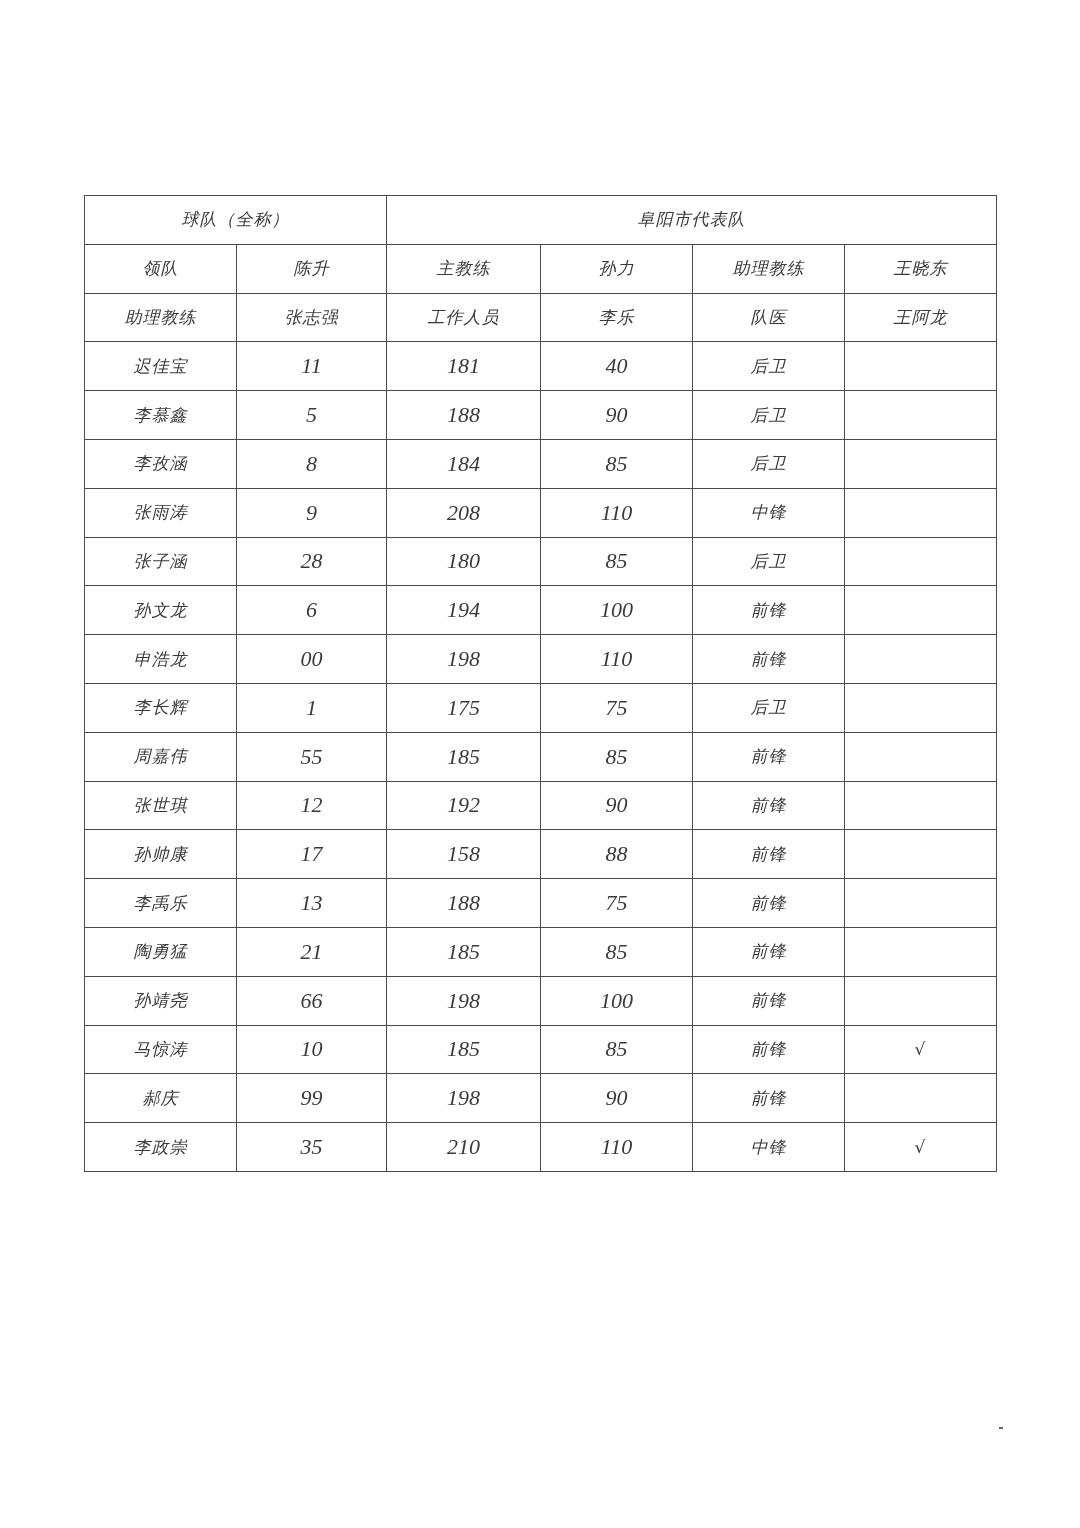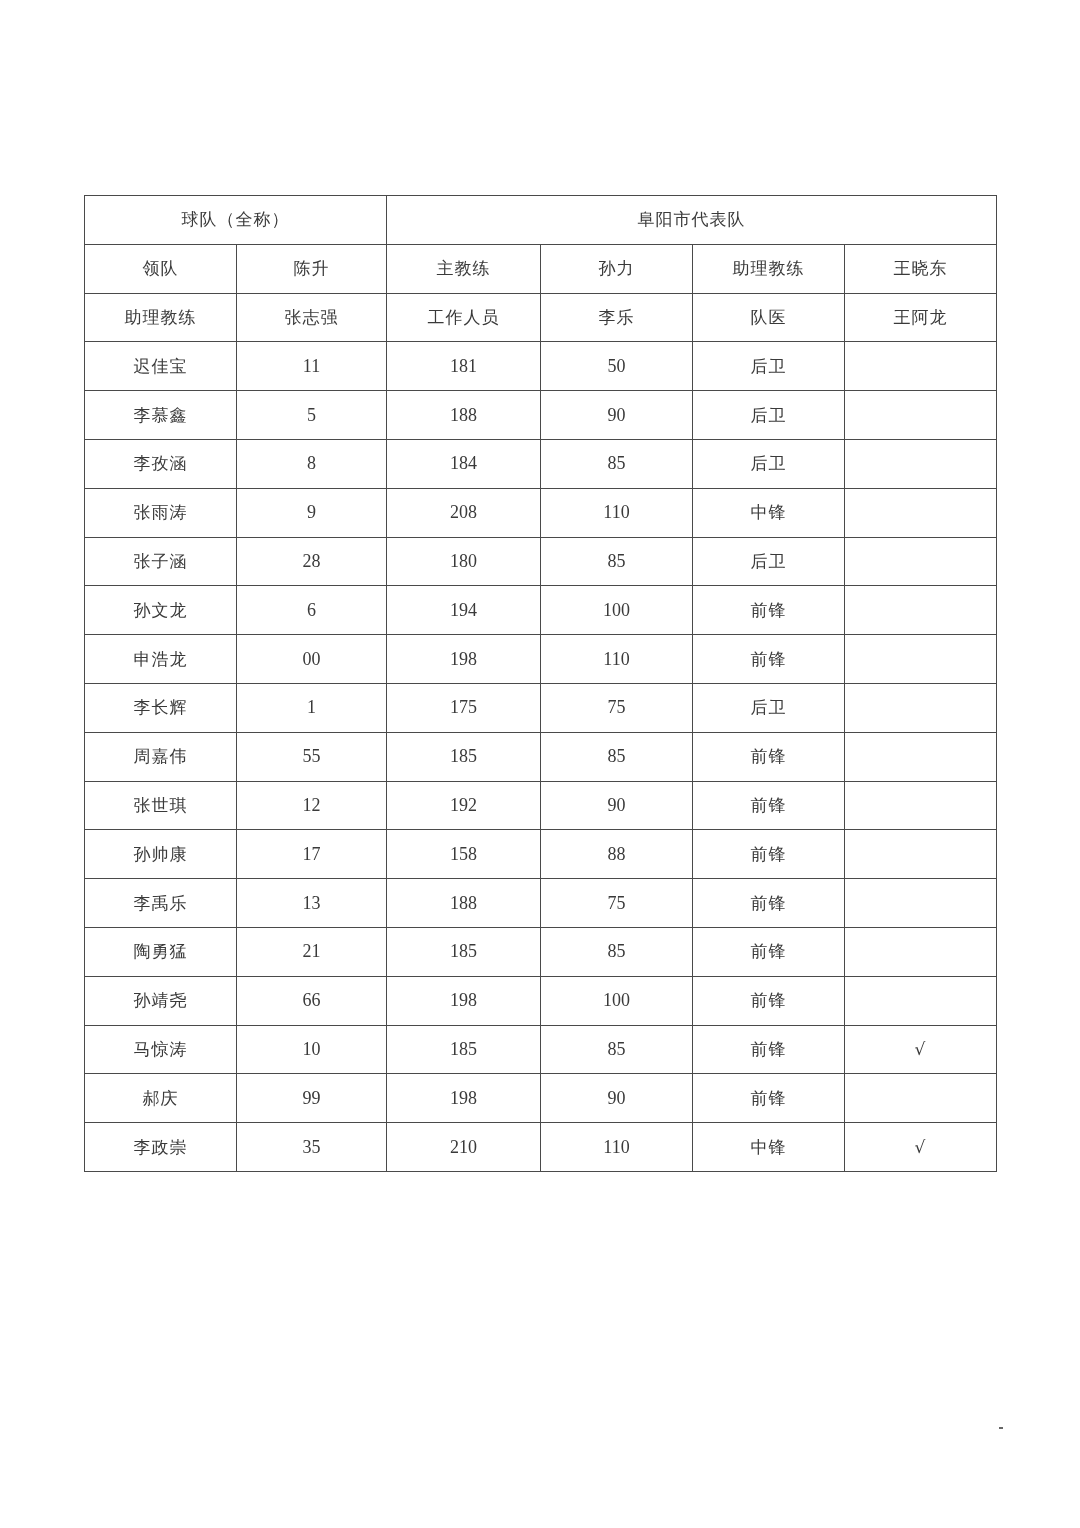--- a/index.html
+++ b/index.html
@@ -21,34 +21,35 @@
       width: 1080px; height: 1528px;
       background: #ffffff;
     }
     table.roster {
       position: absolute;
       left: 84px;
       top: 195px;
       width: 912px;
       border-collapse: collapse;
       table-layout: fixed;
+      font-style: italic;
     }
     table.roster td {
       border: 1.3px solid #4a4a4a;
       height: 47.8px;
       padding: 0;
       text-align: center;
       vertical-align: middle;
       font-size: 17px;
       letter-spacing: 1px;
       color: #3a3a3a;
     }
     table.roster td.num {
       font-family: "Liberation Serif", "DejaVu Serif", serif;
-      font-size: 18px;
+      font-size: 22px;
       letter-spacing: 0;
     }
     .check {
       font-family: "DejaVu Sans", sans-serif;
       font-size: 15px;
     }
     .page-mark {
       position: absolute;
       left: 999px;
       top: 1427px;
@@ -88,21 +89,21 @@
           <td>张志强</td>
           <td>工作人员</td>
           <td>李乐</td>
           <td>队医</td>
           <td>王阿龙</td>
         </tr>
         <tr>
           <td>迟佳宝</td>
           <td class="num">11</td>
           <td class="num">181</td>
-          <td class="num">50</td>
+          <td class="num">40</td>
           <td>后卫</td>
           <td class="check"></td>
         </tr>
         <tr>
           <td>李慕鑫</td>
           <td class="num">5</td>
           <td class="num">188</td>
           <td class="num">90</td>
           <td>后卫</td>
           <td class="check"></td>

